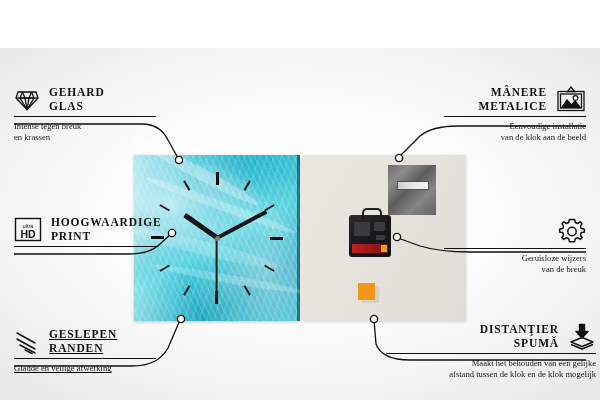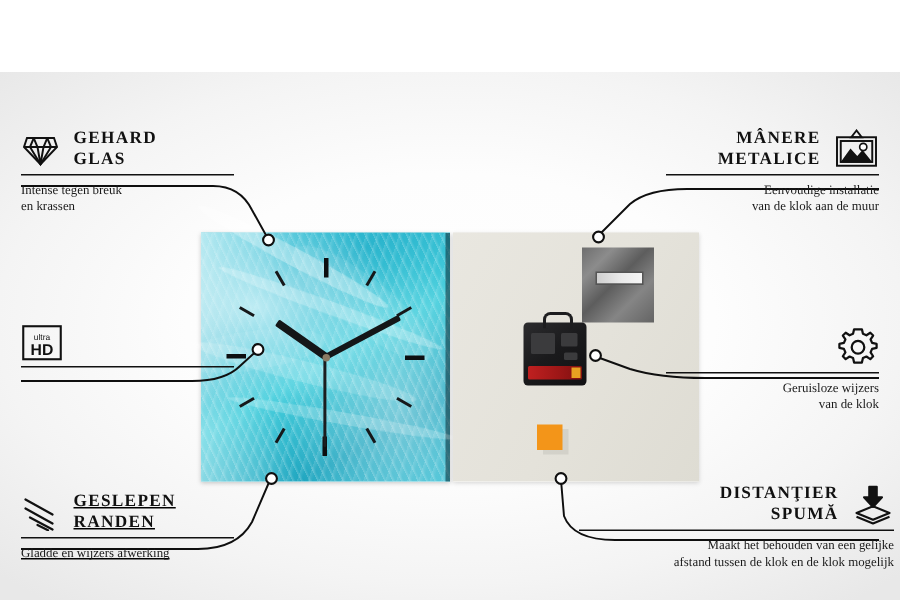--- a/index.html
+++ b/index.html
@@ -320,75 +320,77 @@
 en krassen</div>
   </div>
 
   <div class="feature left" id="f-print">
     <div class="feat-head">
       <svg class="icon" width="28" height="25" viewBox="0 0 28 25">
         <rect x="1.5" y="1.5" width="25" height="22" fill="none" stroke="#111" stroke-width="1.4"></rect>
         <text x="14" y="10.5" font-family="Liberation Sans, sans-serif" font-size="5.6" text-anchor="middle" fill="#111">ultra</text>
         <text x="14" y="20.5" font-family="Liberation Sans, sans-serif" font-size="10.5" font-weight="bold" text-anchor="middle" fill="#111">HD</text>
       </svg>
+      <div class="feat-title">HOOGWAARDIGE
+PRINT</div>
     </div>
     <div class="rule"></div>
   </div>
 
   <div class="feature left" id="f-edges">
     <div class="feat-head">
       <svg class="icon" width="26" height="24" viewBox="0 0 26 24">
         <g stroke="#111" stroke-width="1.5" stroke-linecap="round">
           <path d="M3,3 L21,13"></path>
           <path d="M3,9 L21,19"></path>
           <path d="M6,15 L21,23"></path>
           <path d="M11,20 L18,23.5"></path>
         </g>
       </svg>
       <div class="feat-title">GESLEPEN
 RANDEN</div>
     </div>
     <div class="rule"></div>
-    <div class="feat-desc">Gladde en wijzers afwerking</div>
+    <div class="feat-desc">Gladde en veilige afwerking</div>
   </div>
 
   <div class="feature right" id="f-handles">
     <div class="feat-head">
       <svg class="icon" width="30" height="27" viewBox="0 0 30 27">
         <g fill="none" stroke="#111" stroke-width="1.3">
           <path d="M15,1 L11.5,5.5 H18.5 Z"></path>
           <rect x="2" y="5.5" width="26" height="19"></rect>
           <rect x="4.5" y="8" width="21" height="14"></rect>
           <path d="M4.5,22 L11,13 L15.5,18 L19,14 L25.5,22 Z" fill="#111" stroke="none"></path>
           <circle cx="19.5" cy="12" r="2.4" fill="#fff" stroke="#111" stroke-width="1.1"></circle>
         </g>
       </svg>
       <div class="feat-title">MÂNERE
 METALICE</div>
     </div>
     <div class="rule"></div>
     <div class="feat-desc">Eenvoudige installatie
-van de klok aan de muur</div>
+van de klok aan de beeld</div>
   </div>
 
   <div class="feature right" id="f-mechanism">
     <div class="feat-head">
       <svg class="icon" width="28" height="27" viewBox="0 0 28 27">
         <g fill="none" stroke="#111" stroke-width="1.5" stroke-linejoin="round">
           <path d="M14,1.5 l2.6,0 0.7,3.0 2.3,1.0 2.6,-1.7 1.9,1.9 -1.7,2.6 1.0,2.3 3.0,0.7 0,2.6
                    -3.0,0.7 -1.0,2.3 1.7,2.6 -1.9,1.9 -2.6,-1.7 -2.3,1.0 -0.7,3.0 -2.6,0
                    -2.6,0 -0.7,-3.0 -2.3,-1.0 -2.6,1.7 -1.9,-1.9 1.7,-2.6 -1.0,-2.3 -3.0,-0.7
                    0,-2.6 3.0,-0.7 1.0,-2.3 -1.7,-2.6 1.9,-1.9 2.6,1.7 2.3,-1.0 0.7,-3.0 Z"></path>
           <circle cx="14" cy="13.5" r="4.2"></circle>
         </g>
       </svg>
     </div>
     <div class="rule"></div>
     <div class="feat-desc">Geruisloze wijzers
-van de klok</div>
+van de breuk</div>
   </div>
 
   <div class="feature right" id="f-spacer">
     <div class="feat-head">
       <svg class="icon" width="28" height="27" viewBox="0 0 28 27">
         <g fill="none" stroke="#111" stroke-width="1.4" stroke-linejoin="round">
           <path d="M11.5,1.5 h5 v7 h3.5 L14,15 L8,8.5 h3.5 Z" fill="#111" stroke="#111"></path>
           <path d="M14,14.5 L25,19 L14,23.5 L3,19 Z"></path>
           <path d="M3,21.5 L14,26 L25,21.5"></path>
         </g>

